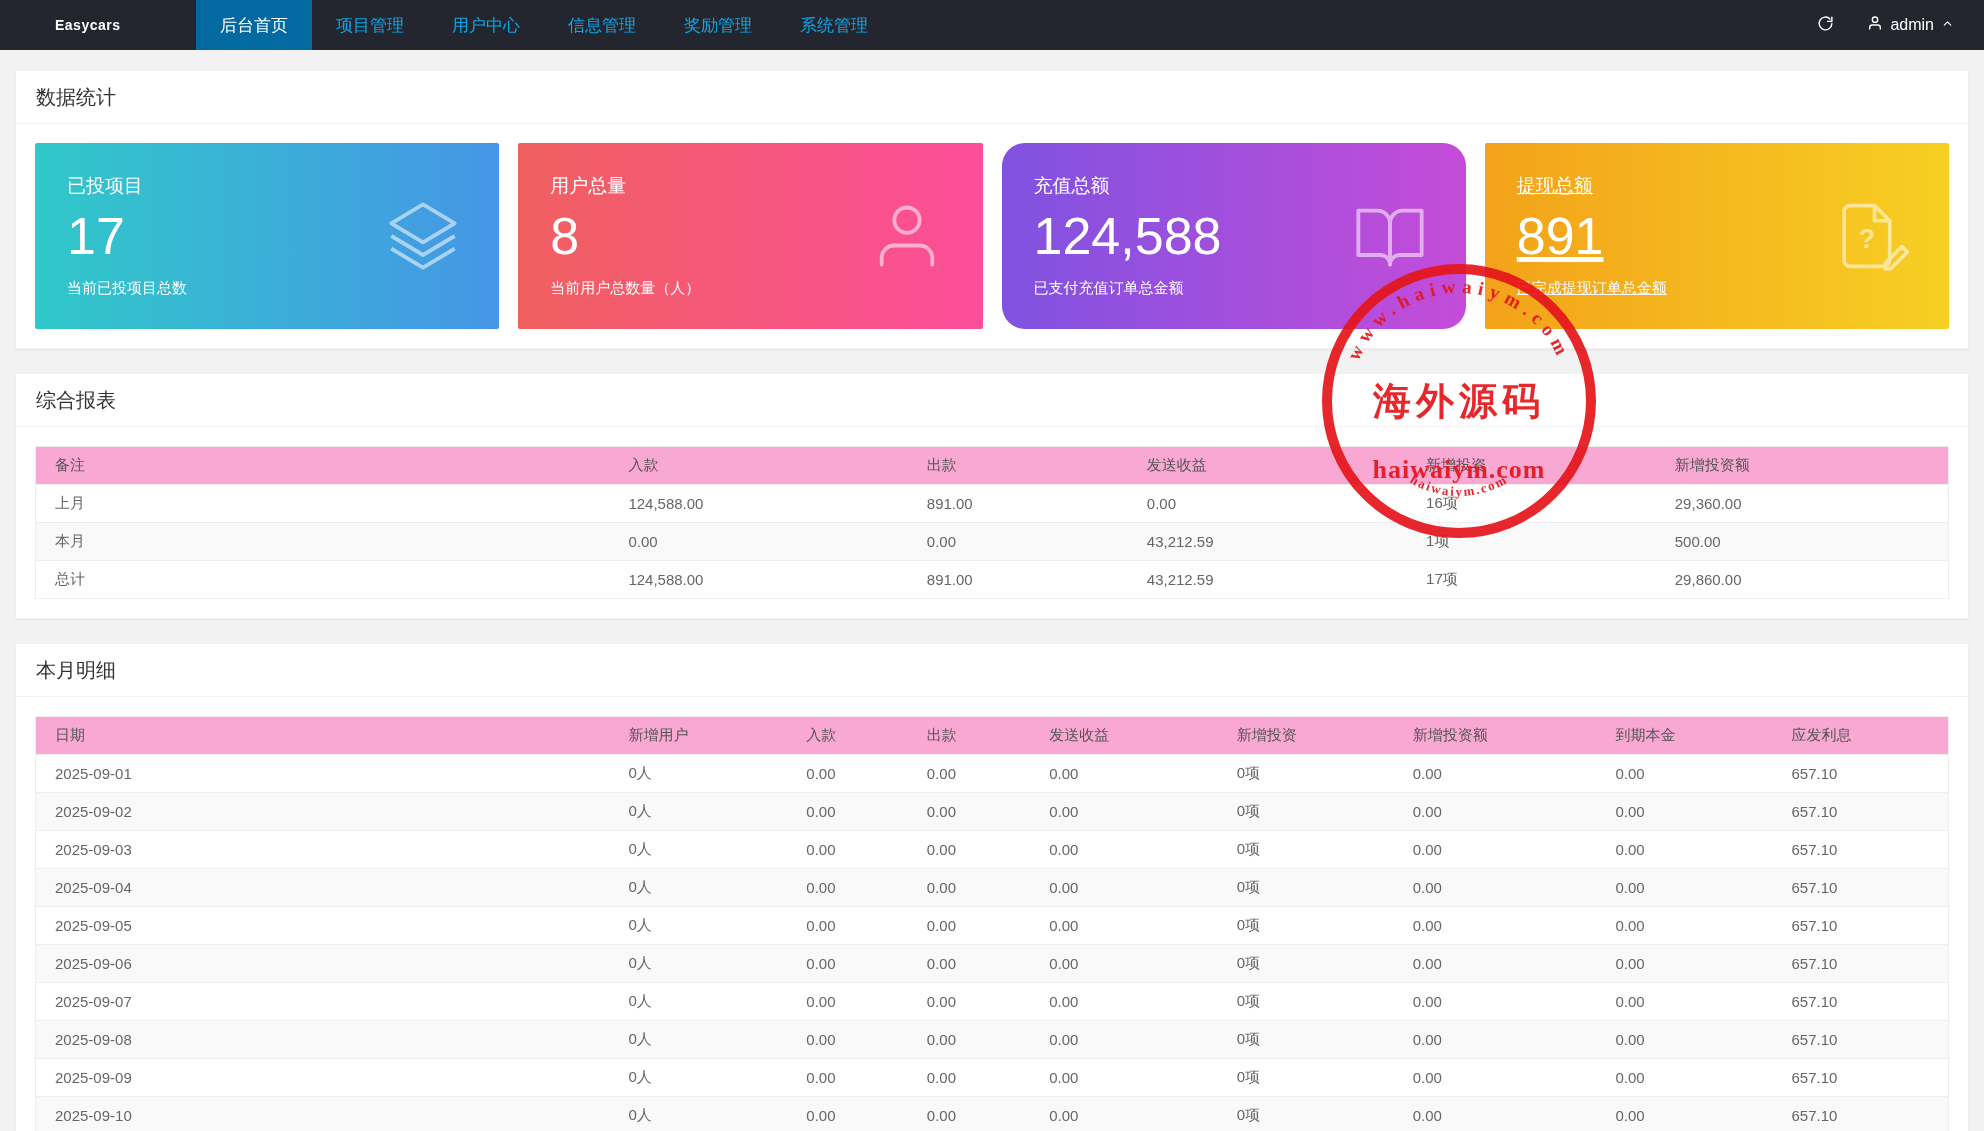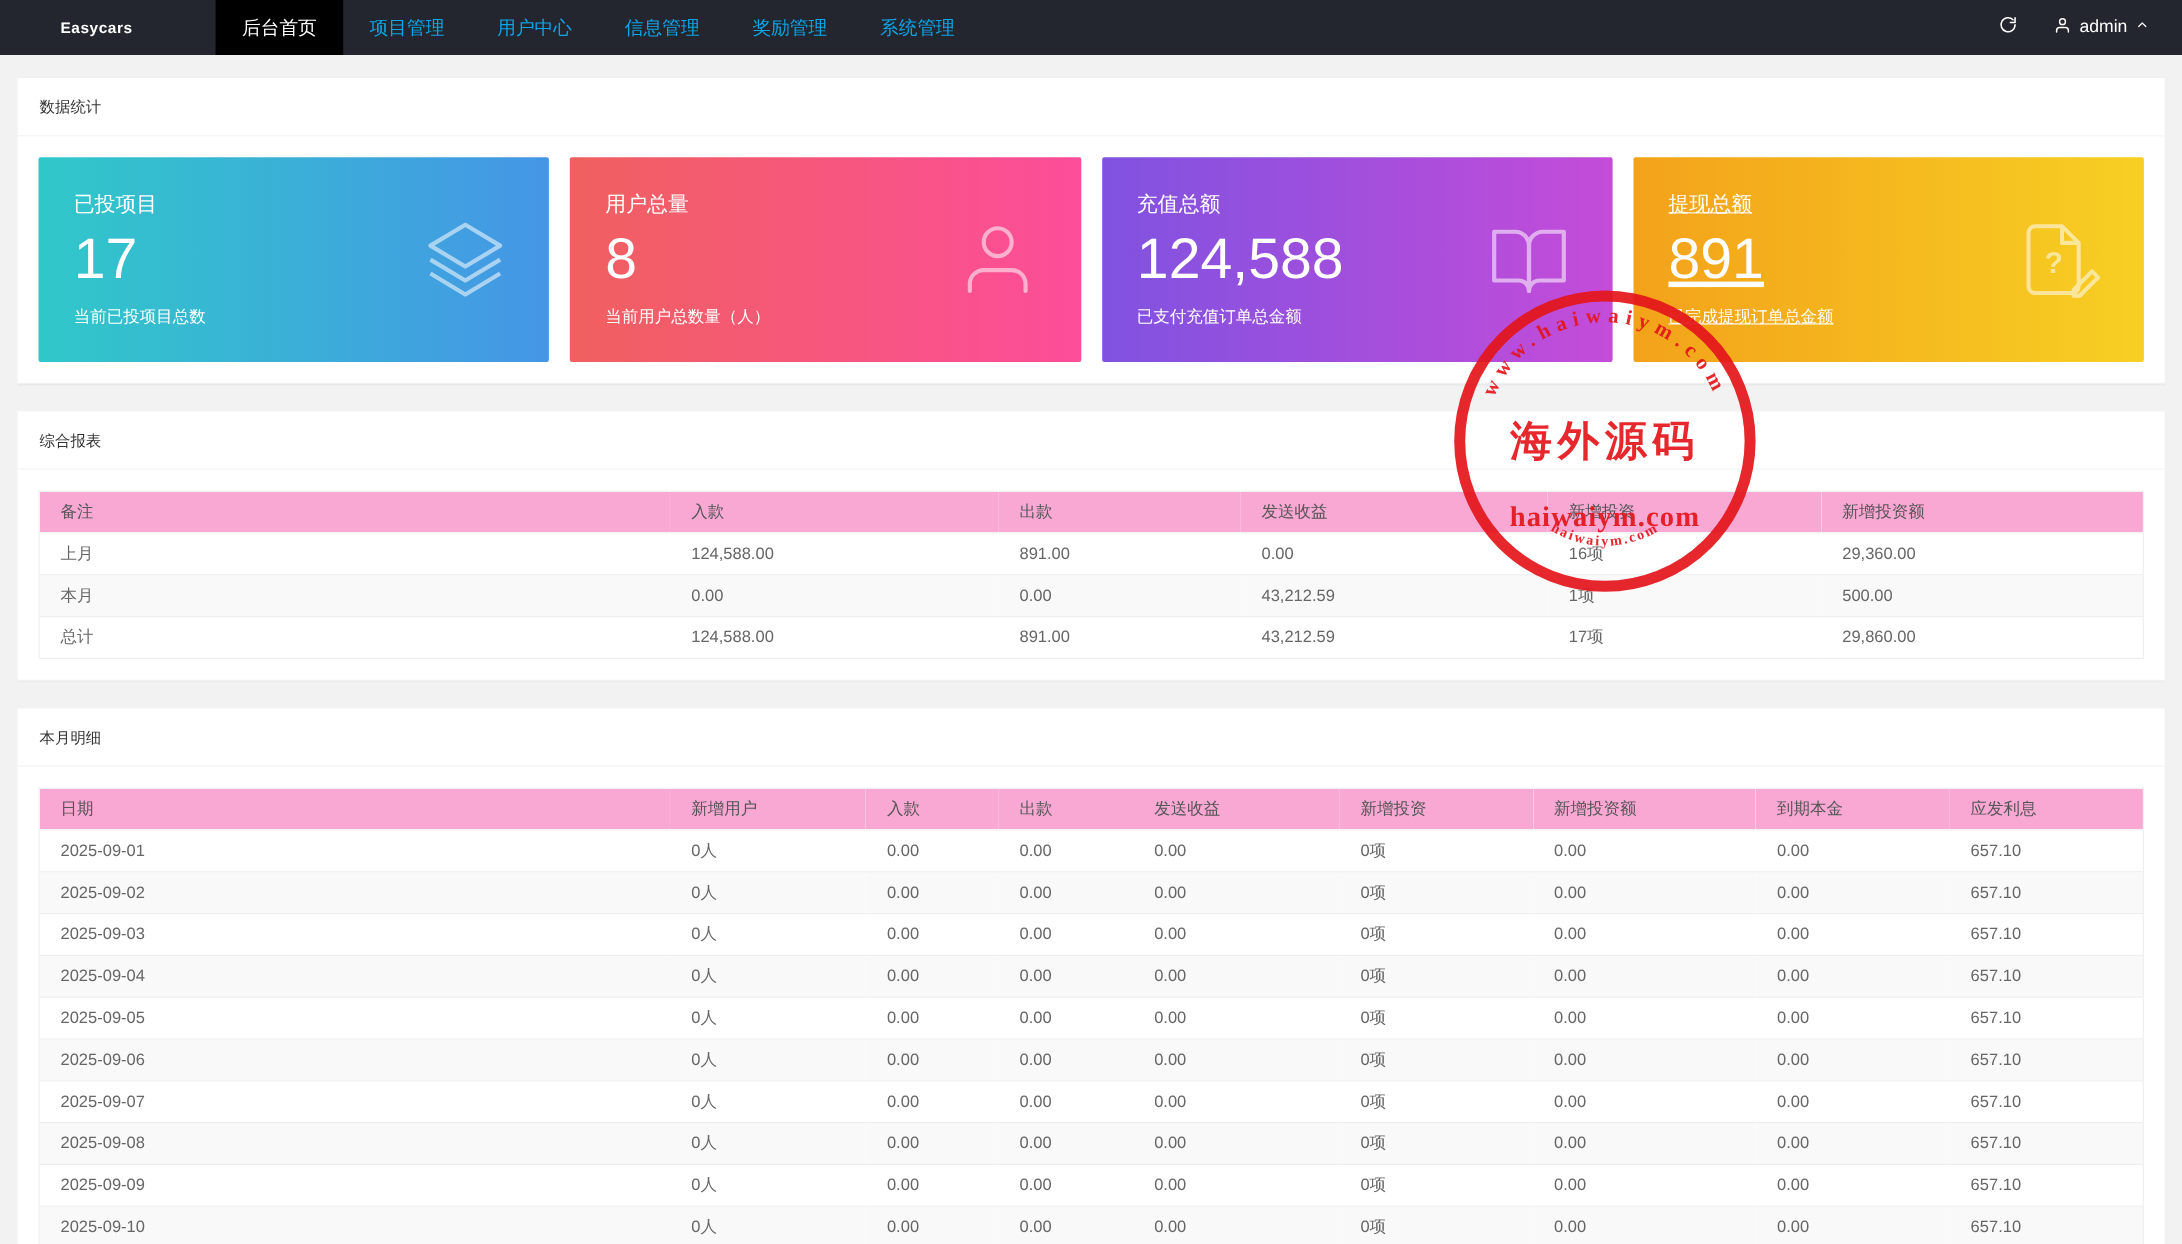--- a/index.html
+++ b/index.html
@@ -17,48 +17,48 @@
     height:50px; background:#23262e; display:flex; align-items:stretch; color:#fff;
   }
   .brand {
     width:196px; display:flex; align-items:center; padding-left:55px;
     font-size:14px; font-weight:bold; letter-spacing:.5px;
   }
   .nav-items { display:flex; }
   .nav-item {
     padding:0 24px; display:flex; align-items:center; font-size:17px; color:#0ea5e9; cursor:pointer;
   }
-  .nav-item.active { background:#000000; color:#fff; }
+  .nav-item.active { background:#0369a1; color:#fff; }
   .nav-right { margin-left:auto; display:flex; align-items:stretch; }
   .nav-icon-btn { width:56px; display:flex; align-items:center; justify-content:center; cursor:pointer; }
   .user-entry { display:flex; align-items:center; gap:7px; padding:0 30px 0 14px; font-size:16px; cursor:pointer; }
 
   
   .panel {
     background:#fff; margin:0 15px; border:1px solid #f0f0f0;
     box-shadow:0 1px 2px rgba(0,0,0,.06);
   }
   .panel-stats  { margin-top:20px; }
   .panel-report { margin-top:24px; }
   .panel-detail { margin-top:24px; }
   .panel-title {
-    height:53px; line-height:52px; padding-left:20px; font-size:14px; color:#333;
+    height:53px; line-height:52px; padding-left:20px; font-size:20px; color:#333;
     border-bottom:1px solid #f2f2f2;
   }
   .panel-body { padding:19px; }
 
   
   .stat-row { display:flex; gap:19px; }
   .stat-card {
     flex:1; height:186px; border-radius:2px; color:#fff; position:relative;
     padding:30px 32px; overflow:hidden;
   }
   .g1 { background:linear-gradient(to right,#30c8c9,#4596e6); }
   .g2 { background:linear-gradient(to right,#f0605f,#fc4d9a); }
-  .g3 { background:linear-gradient(to right,#8052e0,#c44cd9); }
+  .g3 { background:linear-gradient(to right,#8052e0,#c44cd9);border-radius:23px; }
   .g4 { background:linear-gradient(to right,#f3a21a,#f7cf23);text-decoration:underline; }
   .stat-label { font-size:19px; }
   .stat-value { font-size:52px; line-height:1.15; margin-top:8px; font-weight:400; }
   .stat-desc  { font-size:15px; margin-top:12px; }
   .stat-icon  {
     position:absolute; right:38px; top:50%; transform:translateY(-50%);
     width:76px; height:76px; opacity:.55; color:#fff;
   }
   .stat-icon svg { width:76px; height:76px; }
 

